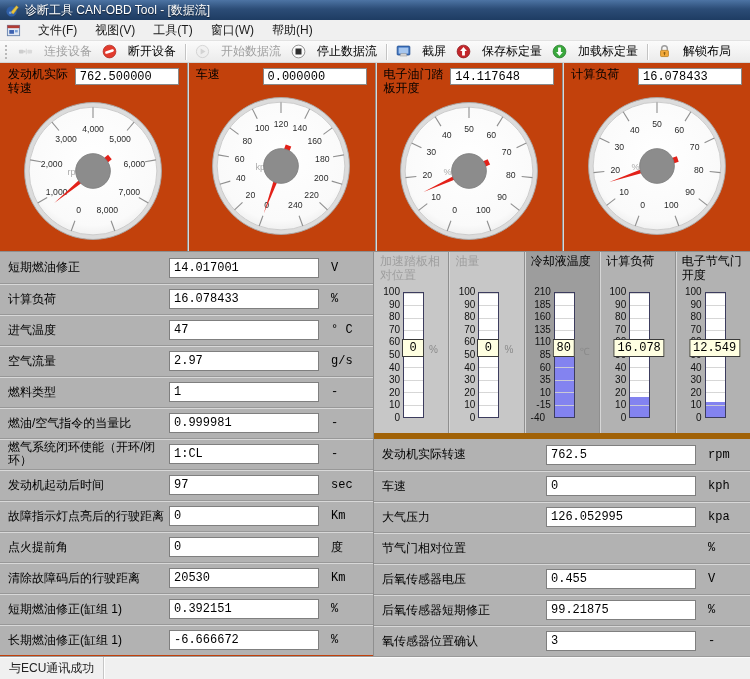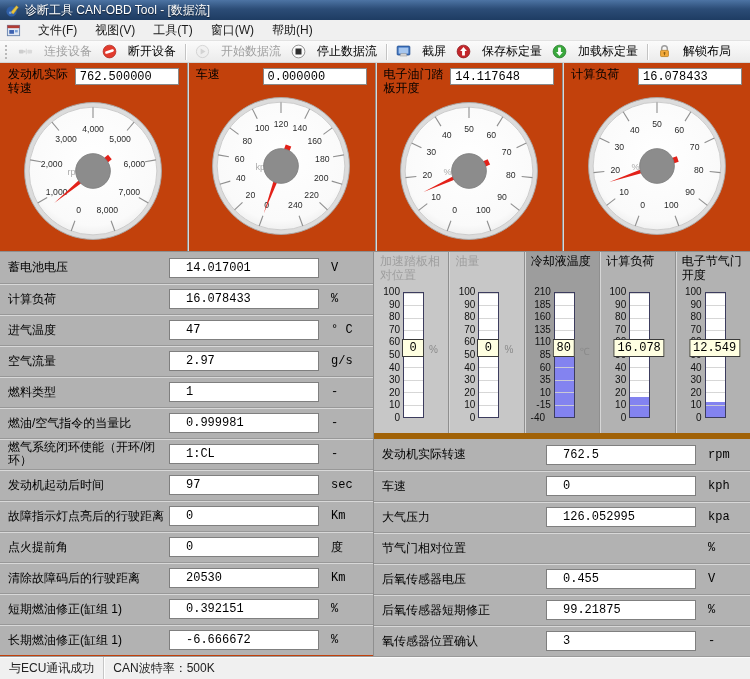--- a/index.html
+++ b/index.html
@@ -37,21 +37,21 @@
   .gauge-svg-wrap { flex:1; display:flex; justify-content:center; align-items:center; margin-top:-4px; }
 
   
   .content { flex:1; display:flex; min-height:0; }
   .left-col { width:374px; flex:none; display:flex; flex-direction:column; border-right:1px solid #8f8f8f; box-shadow:1px 0 0 #d9d9d9; }
   .right-col { flex:1; display:flex; flex-direction:column; min-width:0; }
 
   .trow { height:31px; display:flex; align-items:center; padding:0 8px 0 8px; border-top:1px solid #989898; box-shadow:inset 0 1px 0 #d8d8d8; background:#b2b2b2; }
   .trow:first-child { border-top:none; box-shadow:none; }
   .trow .tlabel { flex:1; font-size:12px; line-height:1.05; padding-right:4px; }
-  .trow .tvalue { width:150px; height:20px; background:#fff; border:1px solid #7f7f7f; font-family:"Liberation Mono",monospace; font-size:12px; display:flex; align-items:center; padding-left:16px; flex:none; }
+  .trow .tvalue { width:150px; height:20px; background:#fff; border:1px solid #7f7f7f; font-family:"Liberation Mono",monospace; font-size:12px; display:flex; align-items:center; padding-left:4px; flex:none; }
   .trow .tunit { width:46px; padding-left:12px; font-family:"Liberation Mono",monospace; font-size:12px; flex:none; }
 
   
   .bars-row { height:187px; display:flex; flex:none; border-bottom:6px solid #a16207; box-shadow:0 1px 0 #d9d9d9; }
   .bar-panel { flex:1; position:relative; border-left:1px solid #8f8f8f; box-shadow:inset 1px 0 0 #d6d6d6; background:#b2b2b2; overflow:hidden; }
   .bar-panel:first-child { border-left:none; box-shadow:none; }
   .bar-panel.disabled { background:#c7c7c7; }
   .bar-panel.disabled .bar-title { color:#9e9e9e; }
   .bar-panel.selected { background:#9d9d9d; }
   .bar-title { font-size:12px; line-height:1.15; padding:3px 2px 0 6px; height:36px; overflow:hidden; }
@@ -373,21 +373,21 @@
     </g>
     <circle cx="80" cy="80" r="19" fill="#8c8c8c" stroke="#7e7e7e"></circle>
   </svg>
         </div>
       </div>
     </div>
 
   <div class="content">
     <div class="left-col" id="left-table">
         <div class="trow">
-          <div class="tlabel">蓄电池电压</div>
+          <div class="tlabel">短期燃油修正</div>
           <div class="tvalue">14.017001</div>
           <div class="tunit">V</div>
         </div>
         <div class="trow">
           <div class="tlabel">计算负荷</div>
           <div class="tvalue">16.078433</div>
           <div class="tunit">%</div>
         </div>
         <div class="trow">
           <div class="tlabel">进气温度</div>
@@ -592,16 +592,15 @@
             <div class="tlabel">氧传感器位置确认</div>
             <div class="tvalue">3</div>
             <div class="tunit">-</div>
           </div>
         </div>
     </div>
   </div>
 
   <div class="statusbar">
     <span class="status-cell first">与ECU通讯成功</span>
-    <span class="status-cell">CAN波特率：500K</span>
   </div>
 
 </div>
 
 </body></html>

